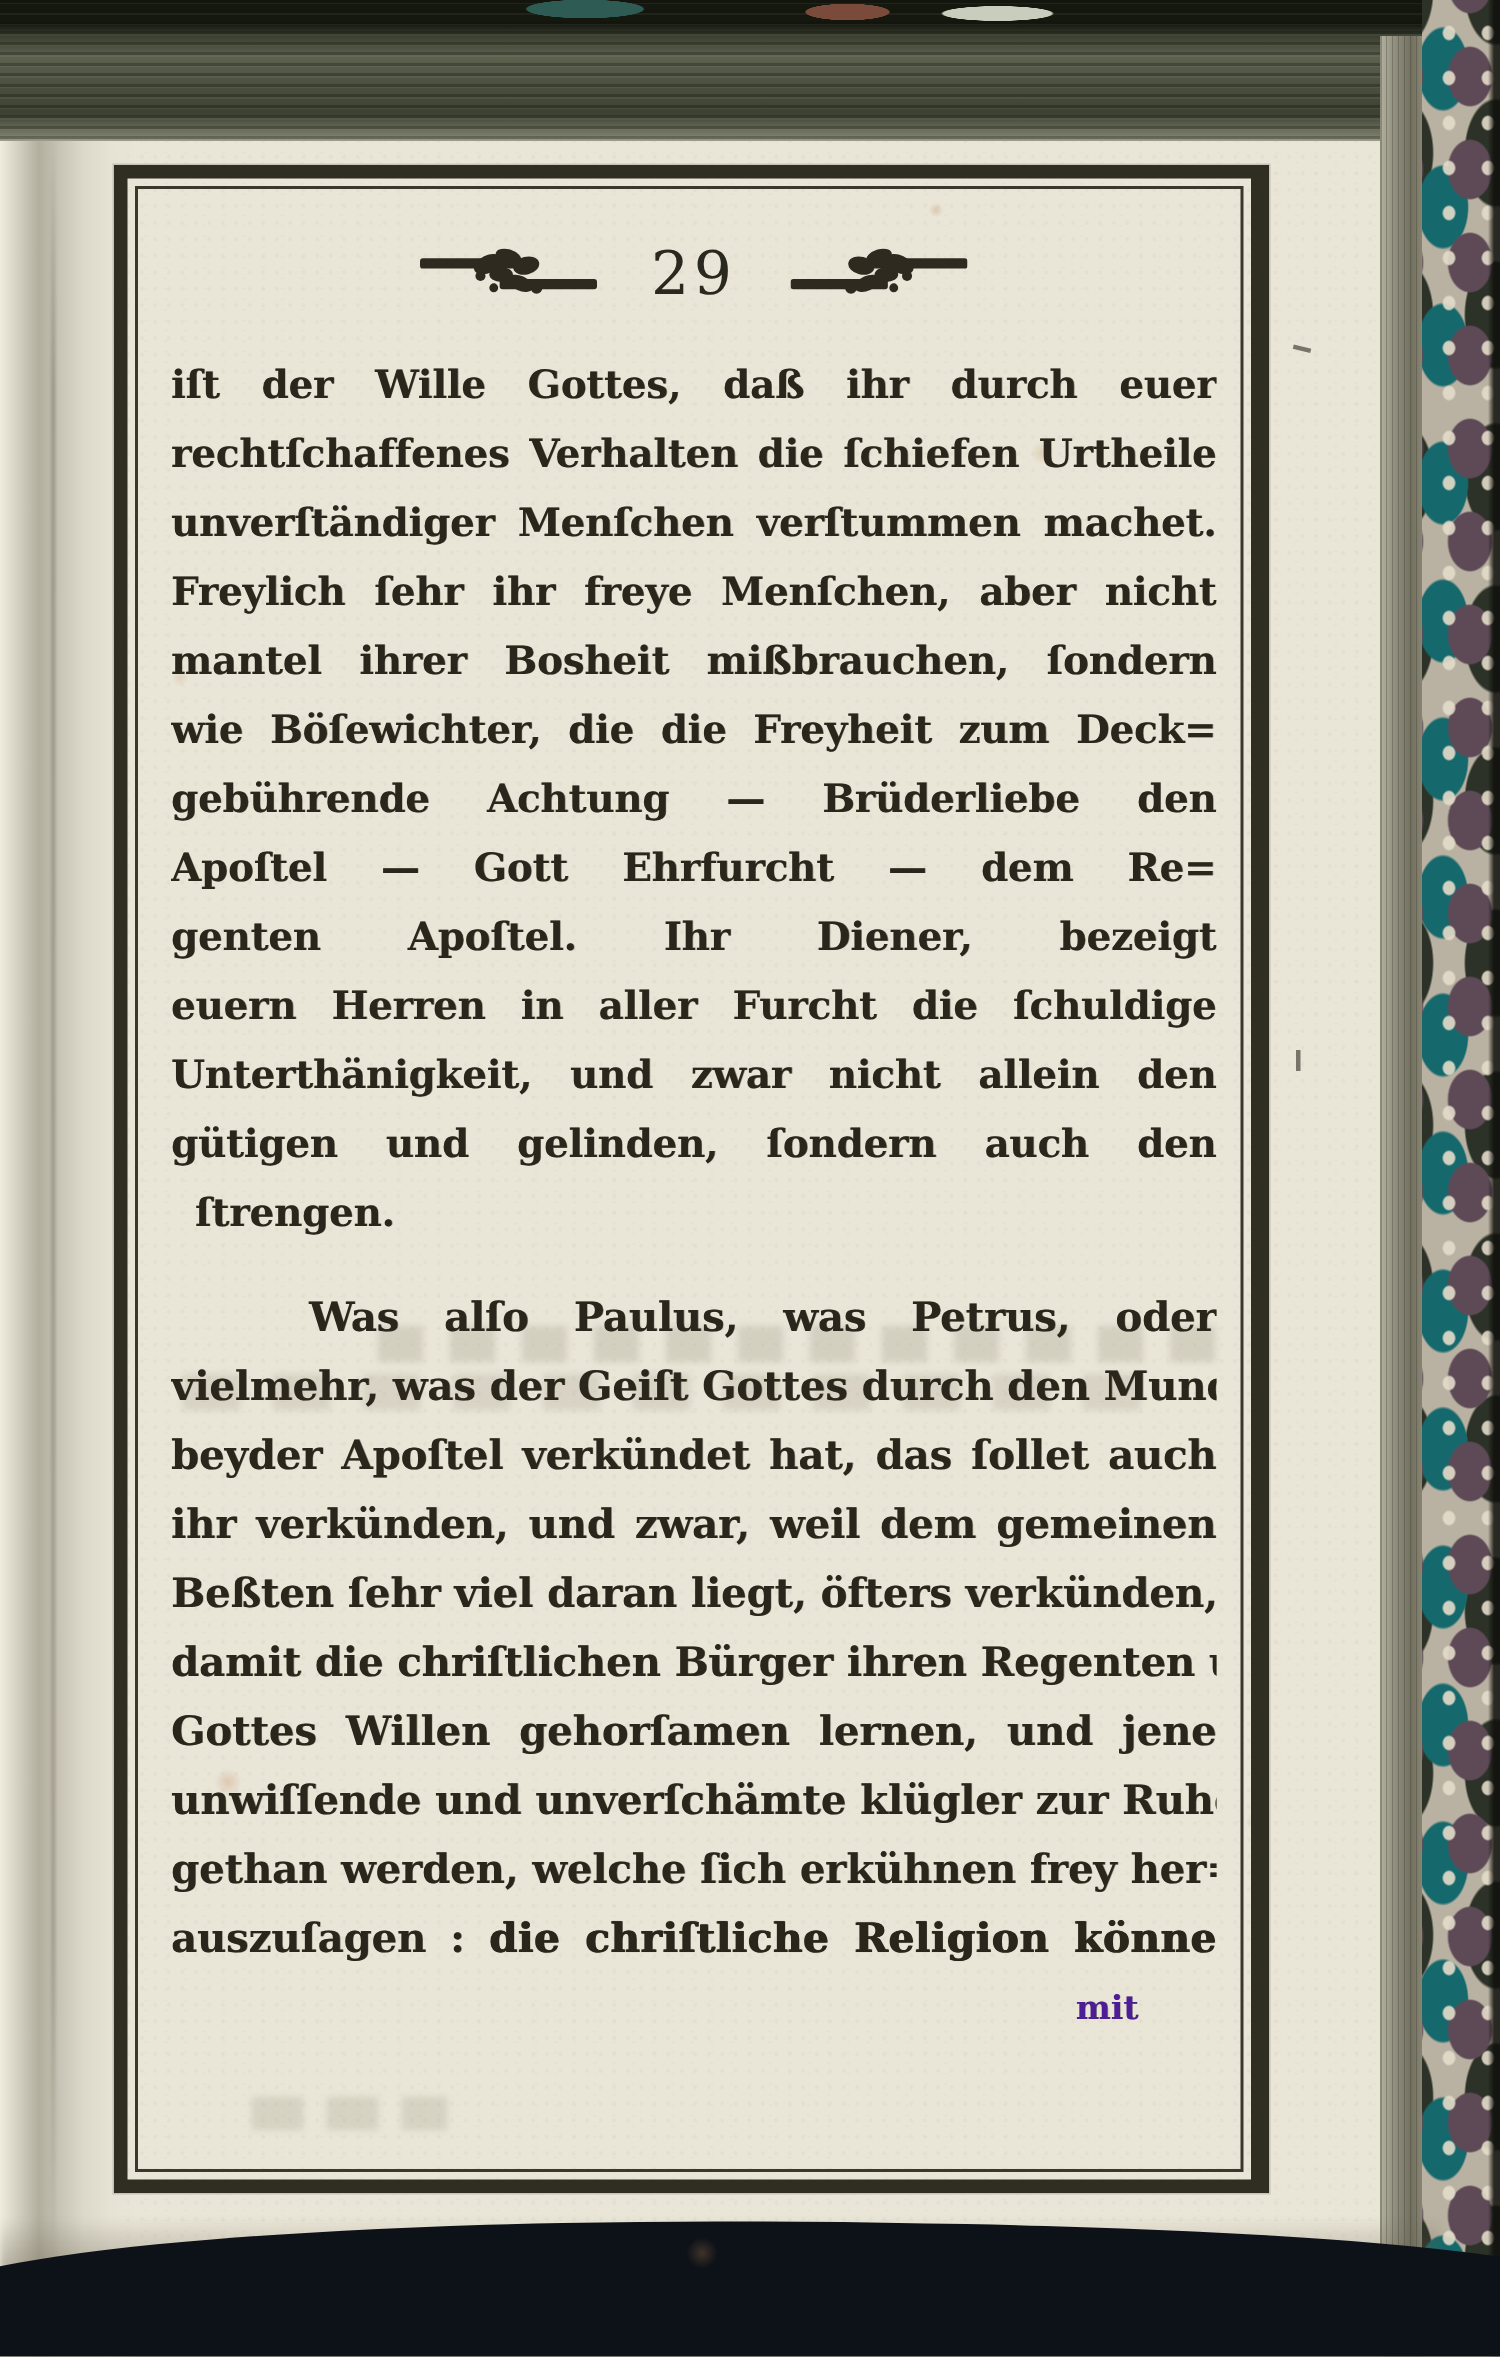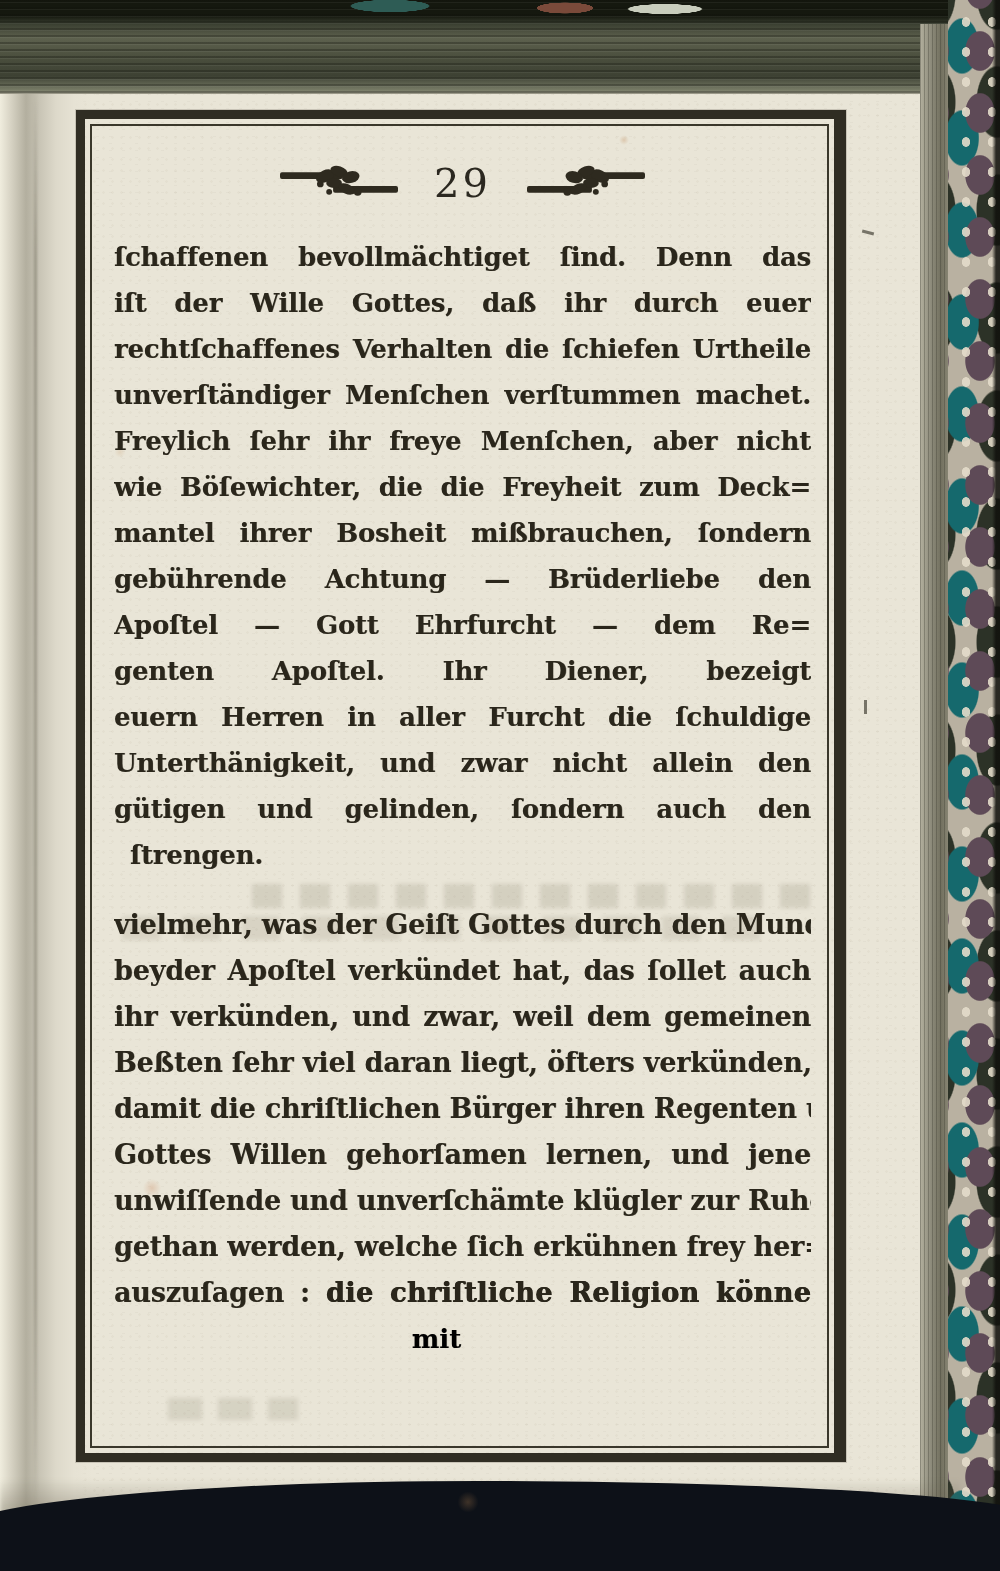--- a/index.html
+++ b/index.html
@@ -123,22 +123,22 @@
     text-align:justify;text-align-last:justify;
     white-space:nowrap;overflow:hidden;
     text-shadow:0.4px 0.3px 0.4px rgba(42,38,27,.45);
   }
   .line.short{text-align-last:left;margin-left:16px;}
   .line.indent{padding-left:92px;}
   .para-2{margin-top:24px;}
   .para-2 .line{font-size:27px;}
   .emph{letter-spacing:.4px;text-shadow:.8px 0 0 currentColor, .4px .3px .5px rgba(42,38,27,.5);}
   .catchword-row{
-    font-weight:700;font-size:26px;line-height:46px;color:#000000;
-    text-align:center;padding-right:52px;
+    font-weight:700;font-size:22px;line-height:46px;color:#4c1d95;
+    text-align:right;padding-right:52px;
     text-shadow:0.4px 0.3px 0.4px rgba(42,38,27,.45);
   }
 </style>
 </head>
 <body>
 
 <div class="scene">
 
   <div class="sheet"></div>
   <div class="gutter"></div>
@@ -187,37 +187,37 @@
               <circle cx="79" cy="30" r="4"></circle>
               <circle cx="41" cy="22" r="3.4"></circle>
               <circle cx="50" cy="30" r="3"></circle>
             </g>
           </svg>
         </div>
 
         <div class="text-block">
 
           <div class="para-1">
-            <div class="line">ſchaffenen bevollmächtiget ſind.  Denn das</div>
             <div class="line">iſt der Wille Gottes, daß ihr durch euer</div>
             <div class="line">rechtſchaffenes Verhalten die ſchiefen Urtheile</div>
             <div class="line">unverſtändiger Menſchen verſtummen machet.</div>
             <div class="line">Freylich ſehr ihr freye Menſchen, aber nicht</div>
+            <div class="line">mantel ihrer Bosheit mißbrauchen, ſondern</div>
             <div class="line">wie Böſewichter, die die Freyheit zum Deck=</div>
-            <div class="line">mantel ihrer Bosheit mißbrauchen, ſondern</div>
             <div class="line">gebührende Achtung — Brüderliebe den</div>
             <div class="line">Apoſtel — Gott Ehrfurcht — dem Re=</div>
             <div class="line">genten Apoſtel.  Ihr Diener, bezeigt</div>
             <div class="line">euern Herren in aller Furcht die ſchuldige</div>
             <div class="line">Unterthänigkeit, und zwar nicht allein den</div>
             <div class="line">gütigen und gelinden, ſondern auch den</div>
             <div class="line short">ſtrengen.</div>
           </div>
 
           <div class="para-2">
+            <div class="line indent">Was alſo Paulus, was Petrus, oder</div>
             <div class="line">vielmehr, was der Geiſt Gottes durch den Mund</div>
             <div class="line">beyder Apoſtel verkündet hat, das ſollet auch</div>
             <div class="line">ihr verkünden, und zwar, weil dem gemeinen</div>
             <div class="line">Beßten ſehr viel daran liegt, öfters verkünden,</div>
             <div class="line">damit die chriſtlichen Bürger ihren Regenten um</div>
             <div class="line">Gottes Willen gehorſamen lernen, und jene</div>
             <div class="line">unwiſſende und unverſchämte klügler zur Ruhe</div>
             <div class="line">gethan werden, welche ſich erkühnen frey her=</div>
             <div class="line">
               <span>auszuſagen : </span><span class="emph">die chriſtliche Religion könne</span>

